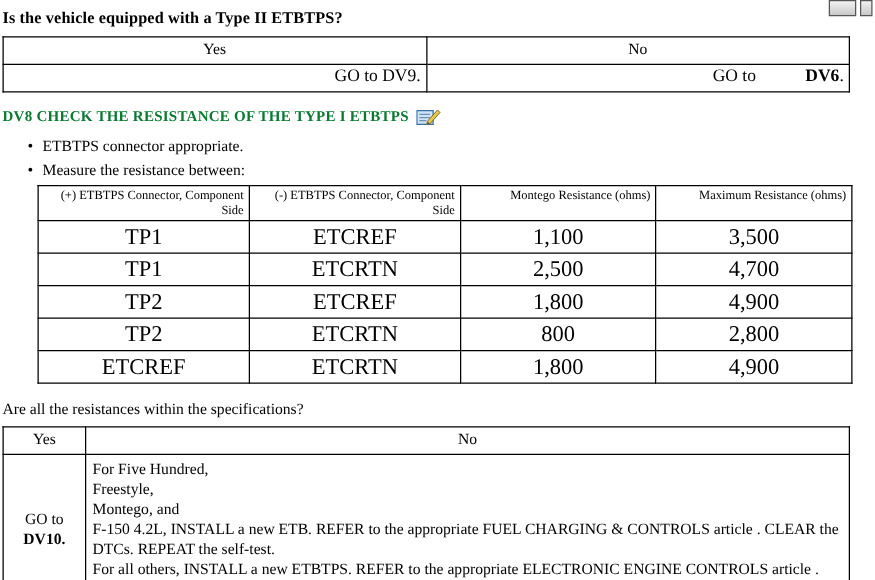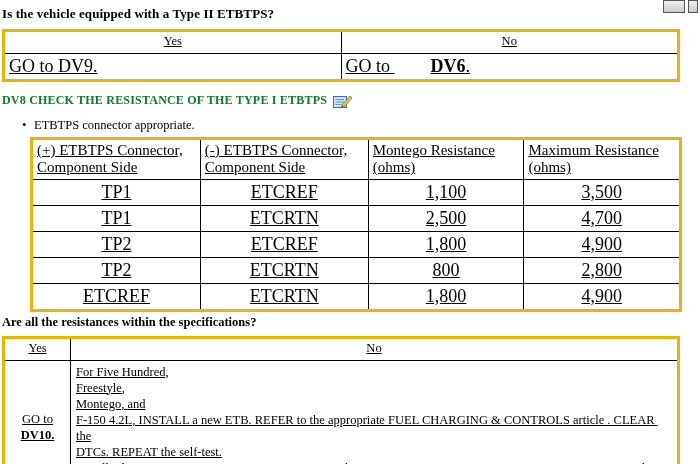--- a/index.html
+++ b/index.html
@@ -26,23 +26,22 @@
 
   .q-title {
     font-weight: bold;
     font-size: 13px;
     margin: 0 0 7px 2px;
     letter-spacing: 0.1px;
   }
 
   table.grid {
     border-collapse: collapse;
-    border: 3px solid #eab308;
+    border: 1px solid #eab308;
     table-layout: fixed;
-    text-decoration: underline;
   }
   table.grid td, table.grid th {
     border: 1px solid #000;
     padding: 2px 4px;
     font-weight: normal;
     vertical-align: top;
   }
 
   
   .yn-table {
@@ -50,32 +49,33 @@
     margin: 0 0 0 2px;
   }
   .yn-table th {
     text-align: center;
     font-weight: bold;
     height: 17px;
     font-size: 12.5px;
   }
   .yn-table td {
     height: 17px;
-    font-size: 18px;
+    font-size: 14px;
+    text-align: right;
   }
   .yn-table td b { font-weight: bold; margin-left: 36px; }
 
   .step-head {
     color: #0a7a32;
     font-weight: bold;
     font-size: 12px;
     margin: 11px 0 0 2px;
     letter-spacing: 0.2px;
     display: flex;
-    align-items: flex-start;
+    align-items: center;
     gap: 6px;
   }
   .pencil-icon {
     display: inline-block;
     width: 20px;
     height: 16px;
     position: relative;
     top: 1px;
   }
 
@@ -102,37 +102,37 @@
     margin: 11px 0 5px 34px;
     font-size: 12.5px;
   }
 
   
   .res-table {
     width: 652px;
     margin: 0 0 0 30px;
   }
   .res-table th {
-    text-align: left;
-    font-weight: bold;
-    font-size: 15px;
+    text-align: right;
+    font-weight: bold;
+    font-size: 10px;
     line-height: 1.15;
     padding: 2px 3px;
   }
   .res-table td {
     text-align: center;
     font-size: 18px;
     height: 16px;
     padding: 1px 3px;
   }
 
   .q2-title {
-    font-weight: bold;
-    font-size: 12.5px;
-    margin: 3px 0 6px 2px;
+    font-weight: normal;
+    font-size: 12.5px;
+    margin: 13px 0 6px 2px;
   }
 
   
   .yn2-table {
     width: 678px;
     margin: 0 0 0 2px;
   }
   .yn2-table th {
     text-align: center;
     font-weight: bold;
@@ -208,20 +208,21 @@
         <line x1="2.5" y1="8" x2="11" y2="8" stroke="#6f91b5" stroke-width="1"></line>
         <line x1="2.5" y1="10.5" x2="8" y2="10.5" stroke="#6f91b5" stroke-width="1"></line>
         <polygon points="9,11 17,2 19,4 11,13 8.5,13.5" fill="#e8c84a" stroke="#7a6a22" stroke-width="0.8"></polygon>
         <polygon points="8.5,13.5 9.2,11.3 10.8,12.8" fill="#6b5a1c"></polygon>
       </svg>
     </span>
   </div>
 
   <ul class="bullets">
     <li>ETBTPS connector appropriate.</li>
+    <li>Measure the resistance between:</li>
   </ul>
 
 
   <table class="grid res-table">
     <tbody>
         <tr>
       <th style="width:26%">(+) ETBTPS Connector, Component Side</th>
       <th style="width:26%">(-) ETBTPS Connector, Component Side</th>
       <th style="width:24%">Montego Resistance (ohms)</th>
       <th style="width:24%">Maximum Resistance (ohms)</th>

